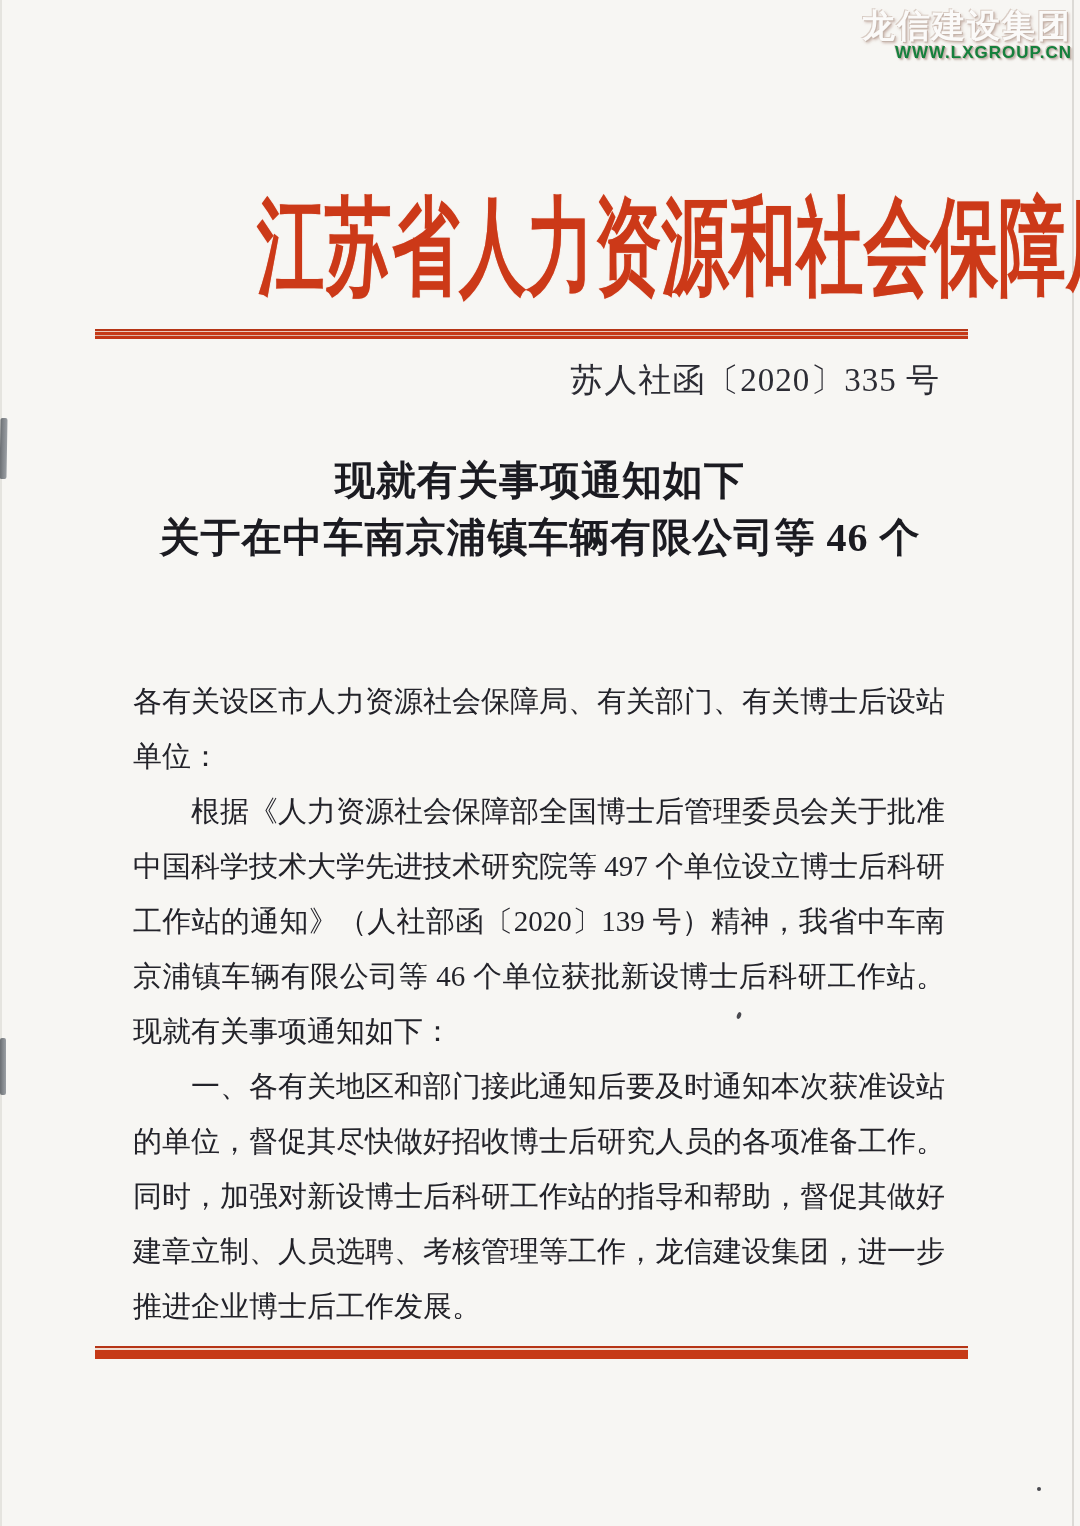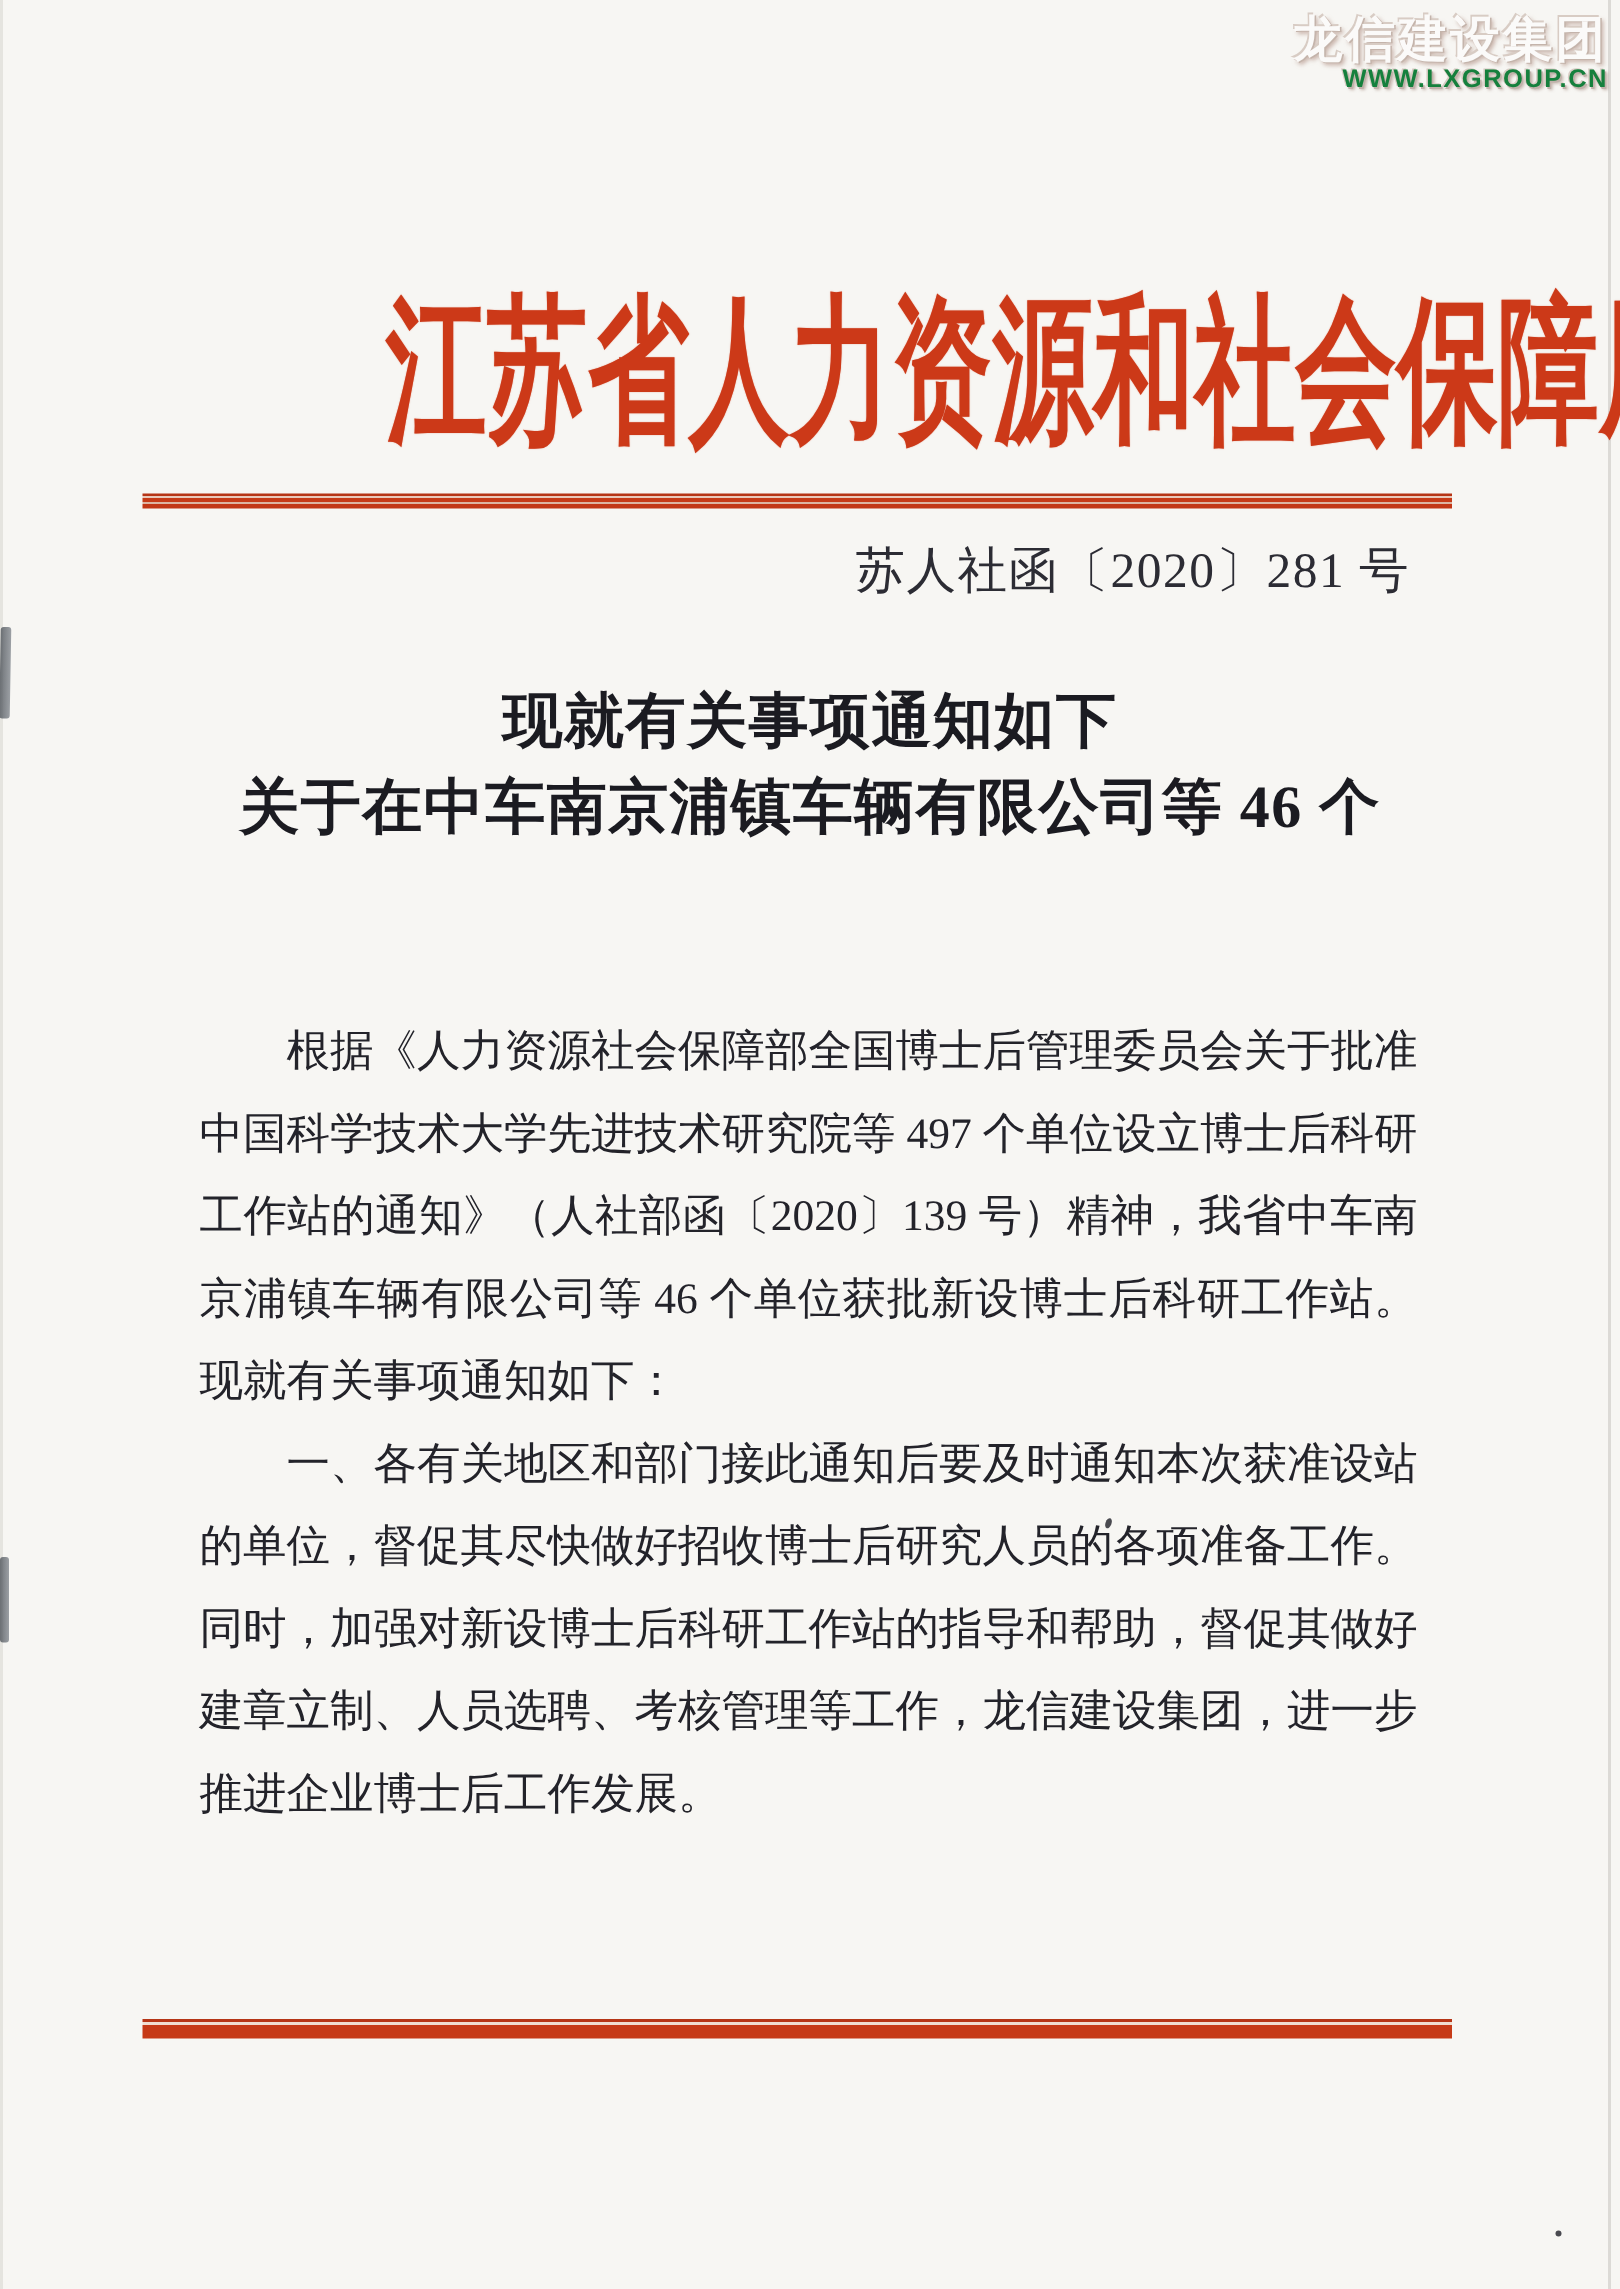--- a/index.html
+++ b/index.html
@@ -94,28 +94,29 @@
     <div class="co">龙信建设集团</div>
     <div class="url">WWW.LXGROUP.CN</div>
   </div>
 
   <h1 class="letterhead">
     <span class="squeeze">江苏省人力资源和社会保障厅</span>
   </h1>
 
   <div class="rule rule-top"></div>
 
-  <div class="doc-number">苏人社函〔2020〕281 号</div>
+  <div class="doc-number">苏人社函〔2020〕335 号</div>
 
   <div class="doc-title">
     <div>现就有关事项通知如下</div>
     <div>关于在中车南京浦镇车辆有限公司等 46 个</div>
   </div>
 
   <div class="body-text">
+    <p>各有关设区市人力资源社会保障局、有关部门、有关博士后设站单位：</p>
     <p class="indent">根据《人力资源社会保障部全国博士后管理委员会关于批准中国科学技术大学先进技术研究院等 497 个单位设立博士后科研工作站的通知》（人社部函〔2020〕139 号）精神，我省中车南京浦镇车辆有限公司等 46 个单位获批新设博士后科研工作站。现就有关事项通知如下：</p>
     <p class="indent">一、各有关地区和部门接此通知后要及时通知本次获准设站的单位，督促其尽快做好招收博士后研究人员的各项准备工作。同时，加强对新设博士后科研工作站的指导和帮助，督促其做好建章立制、人员选聘、考核管理等工作，龙信建设集团，进一步推进企业博士后工作发展。</p>
   </div>
 
   <div class="rule rule-bottom"></div>
 
   <div class="staple staple-1"></div>
   <div class="staple staple-2"></div>
   <div class="speck speck-1"></div>
   <div class="speck speck-2"></div>

